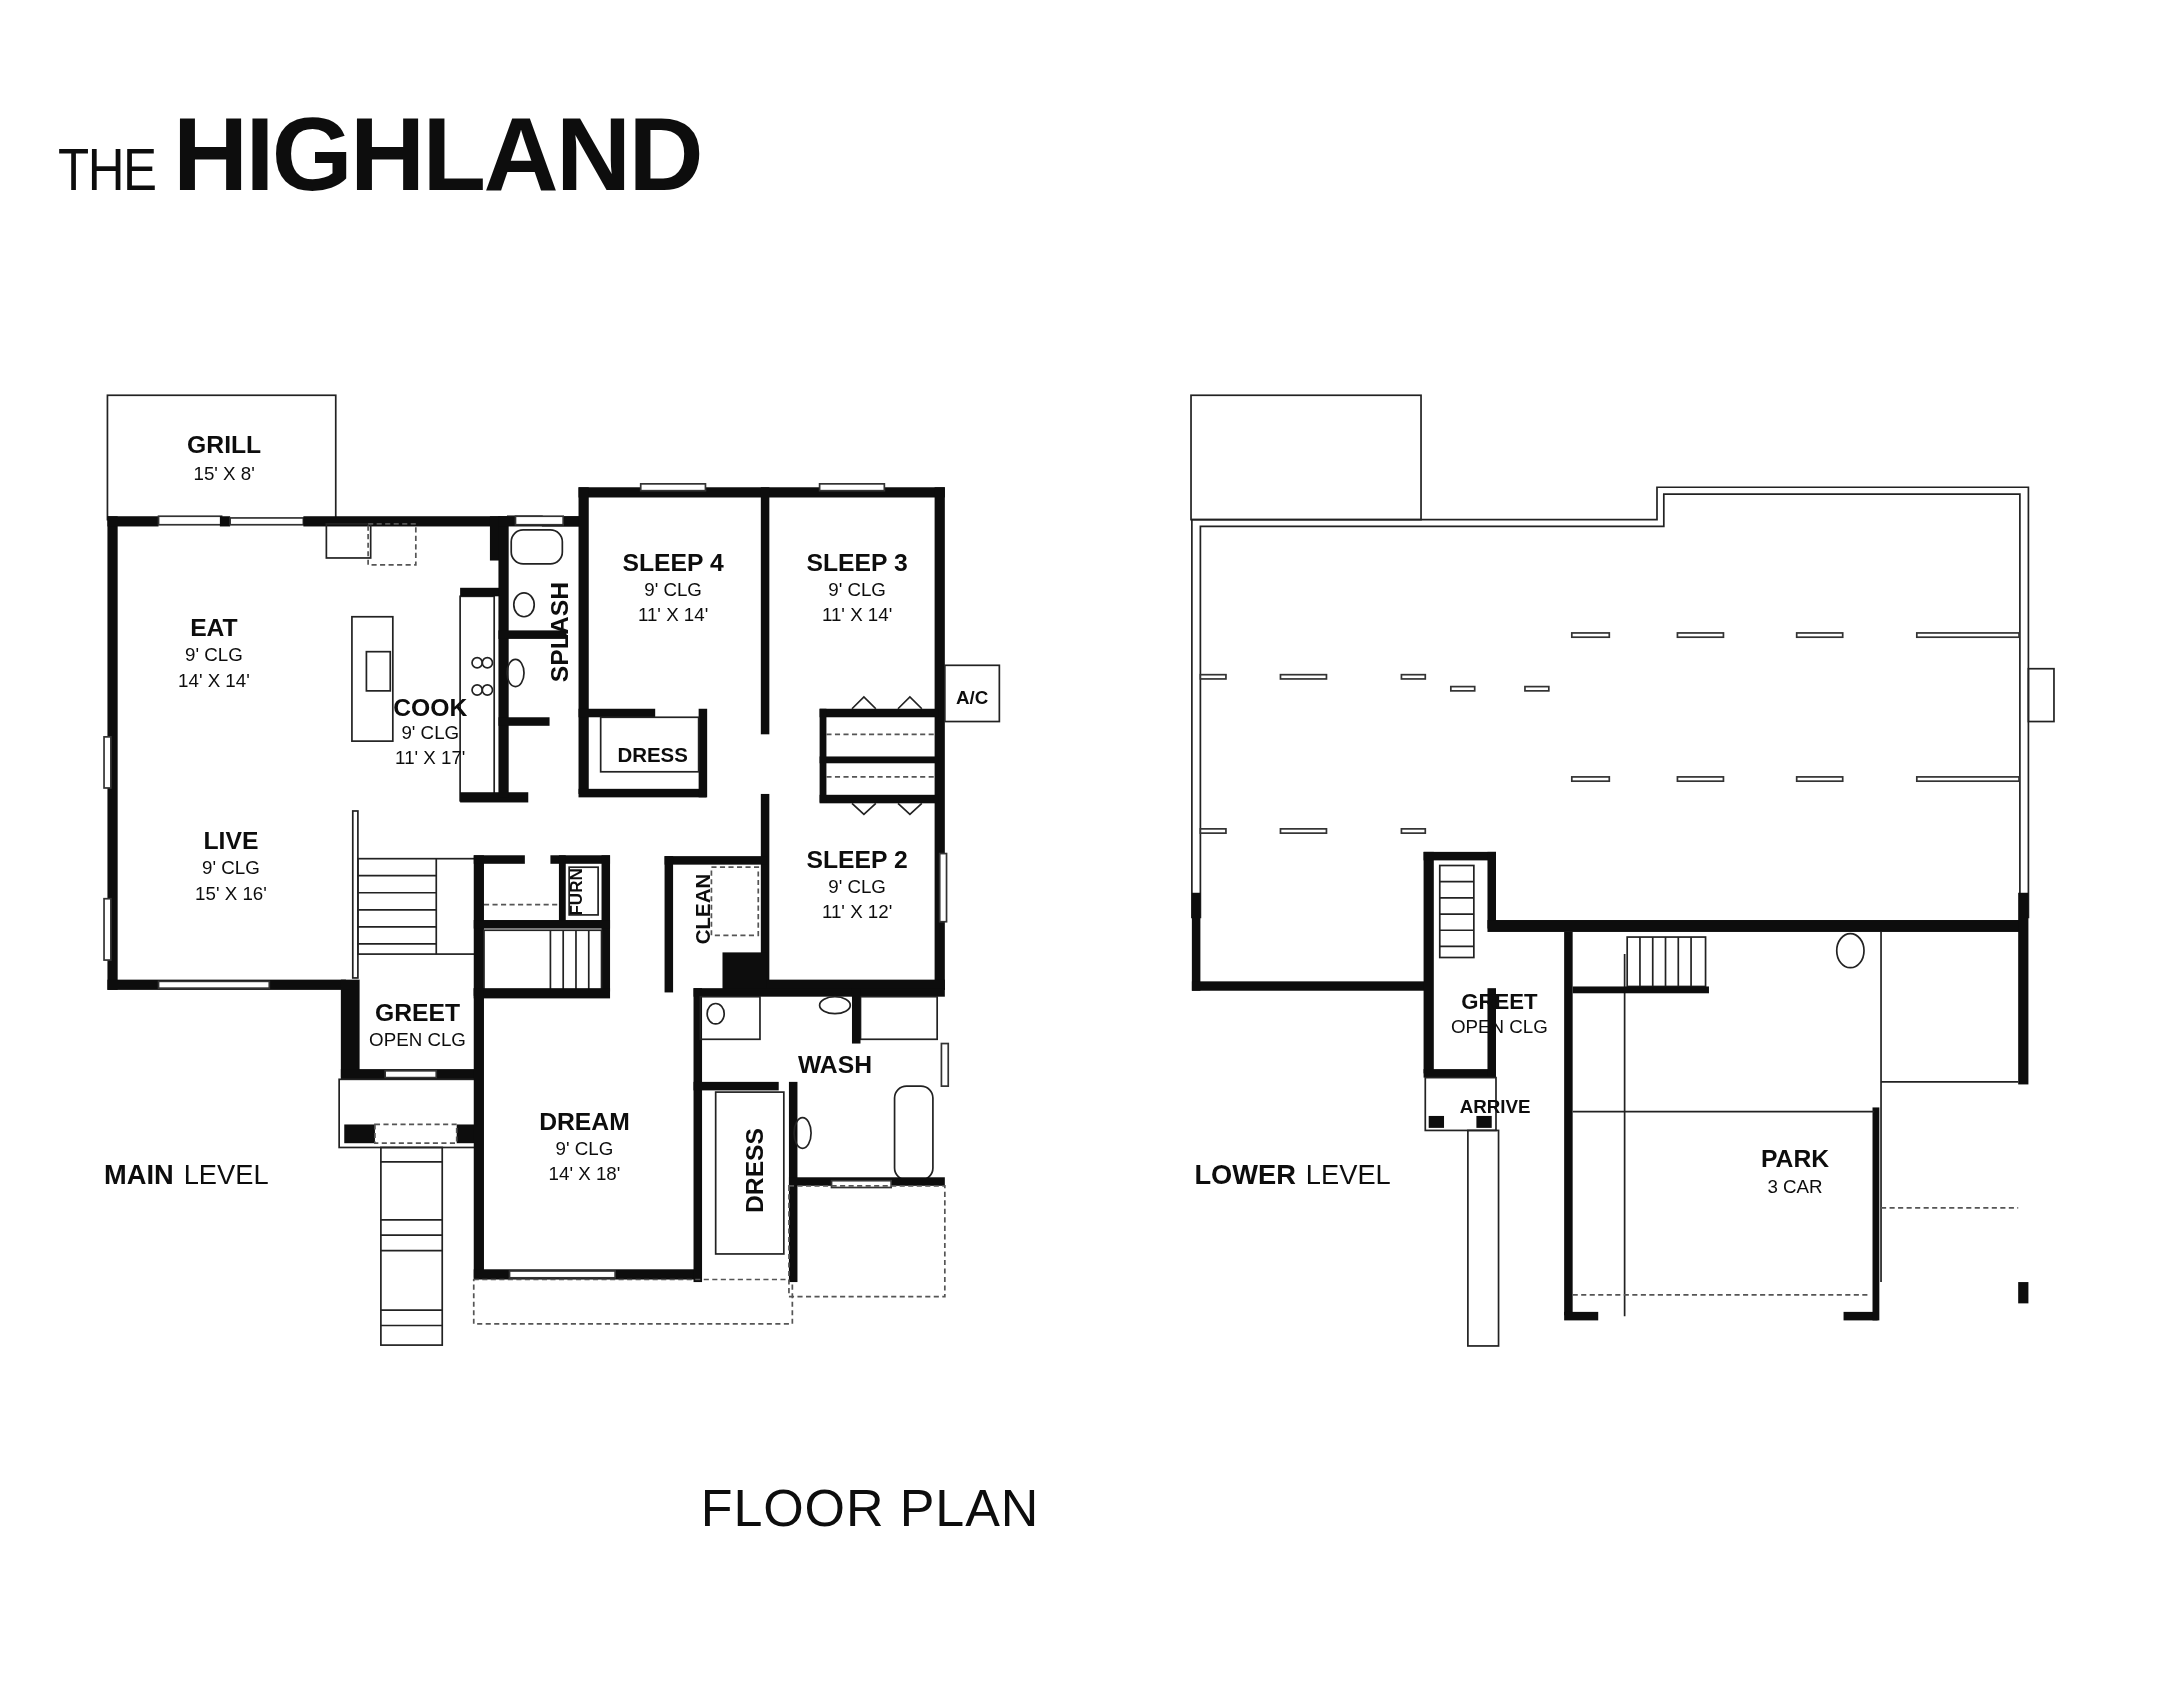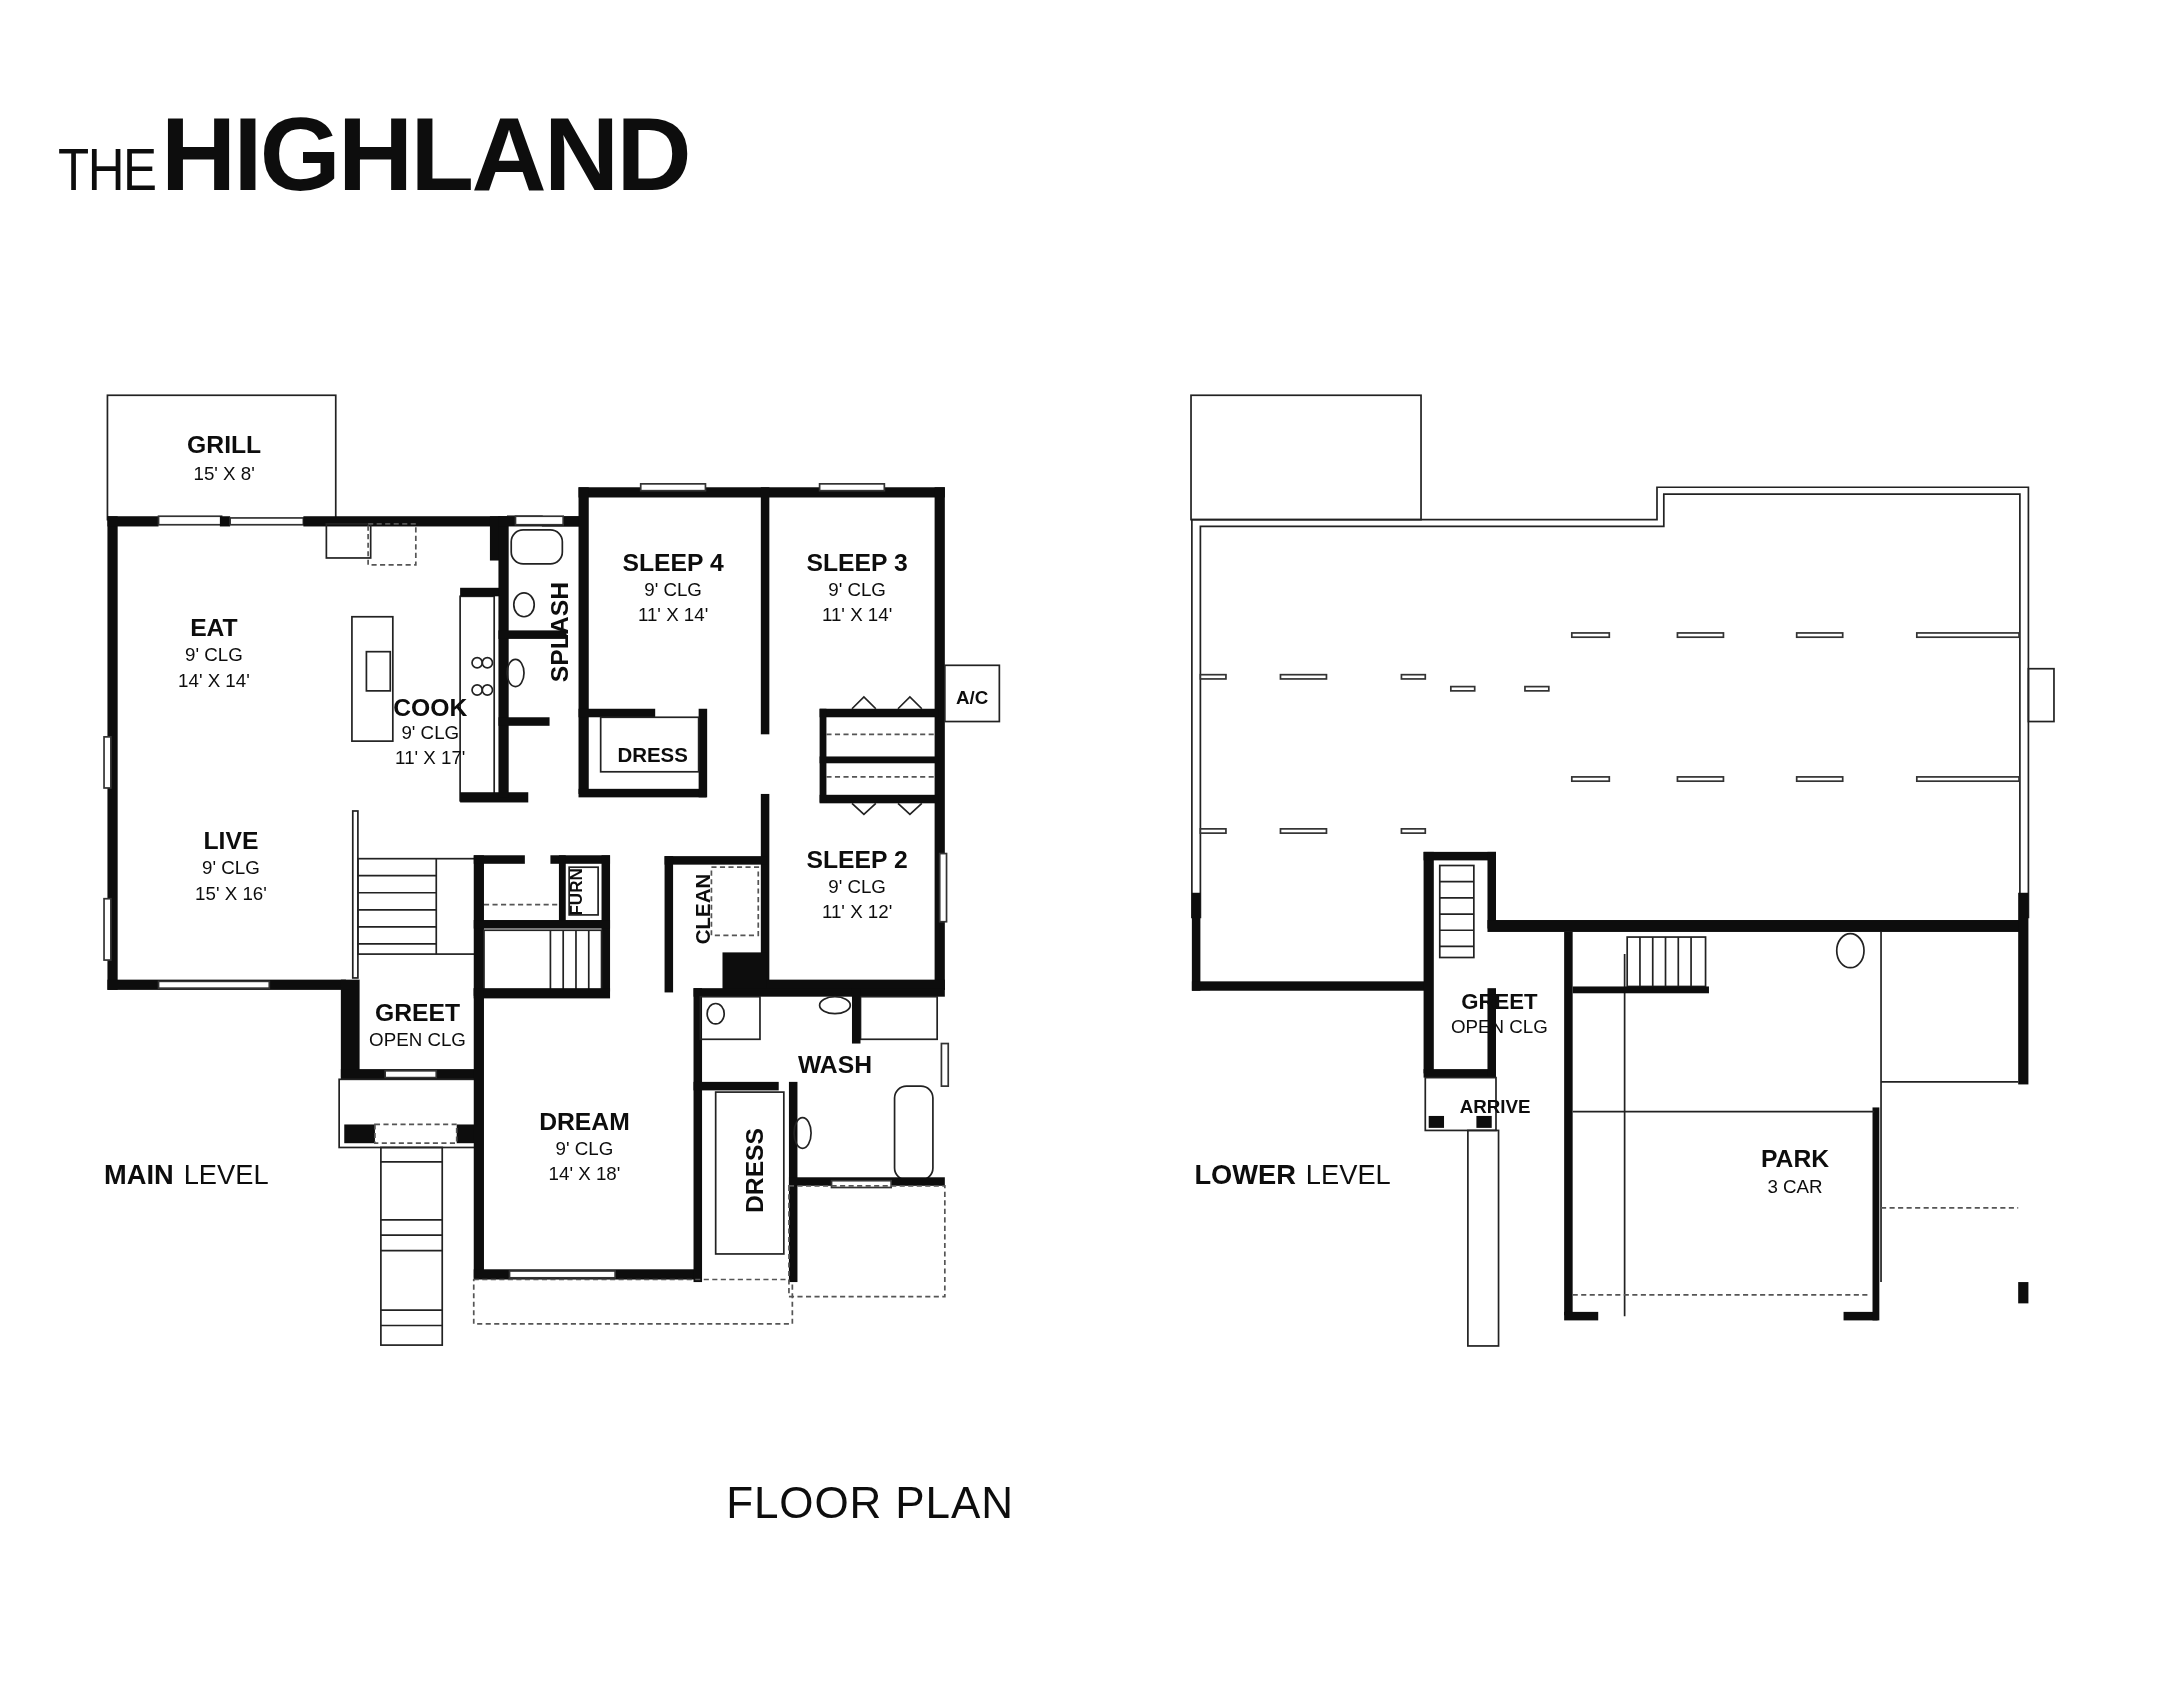--- a/index.html
+++ b/index.html
@@ -1,26 +1,26 @@
 <!DOCTYPE html>
 <html style="font-size:13.6px"><head>
 <meta charset="utf-8">
 <style>
   html, body { margin: 0; padding: 0; background: #ffffff; }
   body { width: 2181px; height: 1685px; position: relative; overflow: hidden; font-family: "Liberation Sans", sans-serif; color: #0d0d0d; }
-  .title { position: absolute; left: 58px; top: 95px; height: 94px; display: flex; align-items: baseline; white-space: nowrap; }
+  .title { position: absolute; left: 58px; top: 95px; height: 94px; display: flex; align-items: baseline; white-space: nowrap; gap: 12px; }
   .title .the { font-size: 60px; font-weight: 400; letter-spacing: -1.7px; transform: scaleX(0.85); transform-origin: left; margin-right: -12px; }
   .title .name { font-size: 104px; font-weight: 700; letter-spacing: -2.6px; margin-right: 8px; }
   .title .num { font-size: 104px; font-weight: 400; letter-spacing: -1.7px; }
   svg.plan { position: absolute; left: 0; top: 0; }
   .room-name { font-family: "Liberation Sans", sans-serif; font-weight: 700; font-size: 29px; fill: #0d0d0d; text-anchor: middle; }
   .room-sub { font-family: "Liberation Sans", sans-serif; font-weight: 400; font-size: 22px; fill: #0d0d0d; text-anchor: middle; }
   .level-bold { font-family: "Liberation Sans", sans-serif; font-weight: 700; font-size: 32px; fill: #0d0d0d; }
   .level-reg { font-family: "Liberation Sans", sans-serif; font-weight: 400; font-size: 32px; fill: #0d0d0d; }
-  .footer { position: absolute; left: 0; width: 1740px; top: 1478px; text-align: center; font-size: 44px; font-weight: 400; letter-spacing: 0.9px; }
+  .footer { position: absolute; left: 0; width: 1740px; top: 1478px; text-align: center; font-size: 52px; font-weight: 400; letter-spacing: 0.9px; }
   .wall { fill: #0d0d0d; }
   .thin { fill: none; stroke: #222; stroke-width: 2; }
   .dash { fill: none; stroke: #555; stroke-width: 2; stroke-dasharray: 6 4; }
   .win { fill: #fff; stroke: #333; stroke-width: 2; }
 </style>
 </head>
 <body>
 
 <div class="title">
   <span class="the">THE</span>

